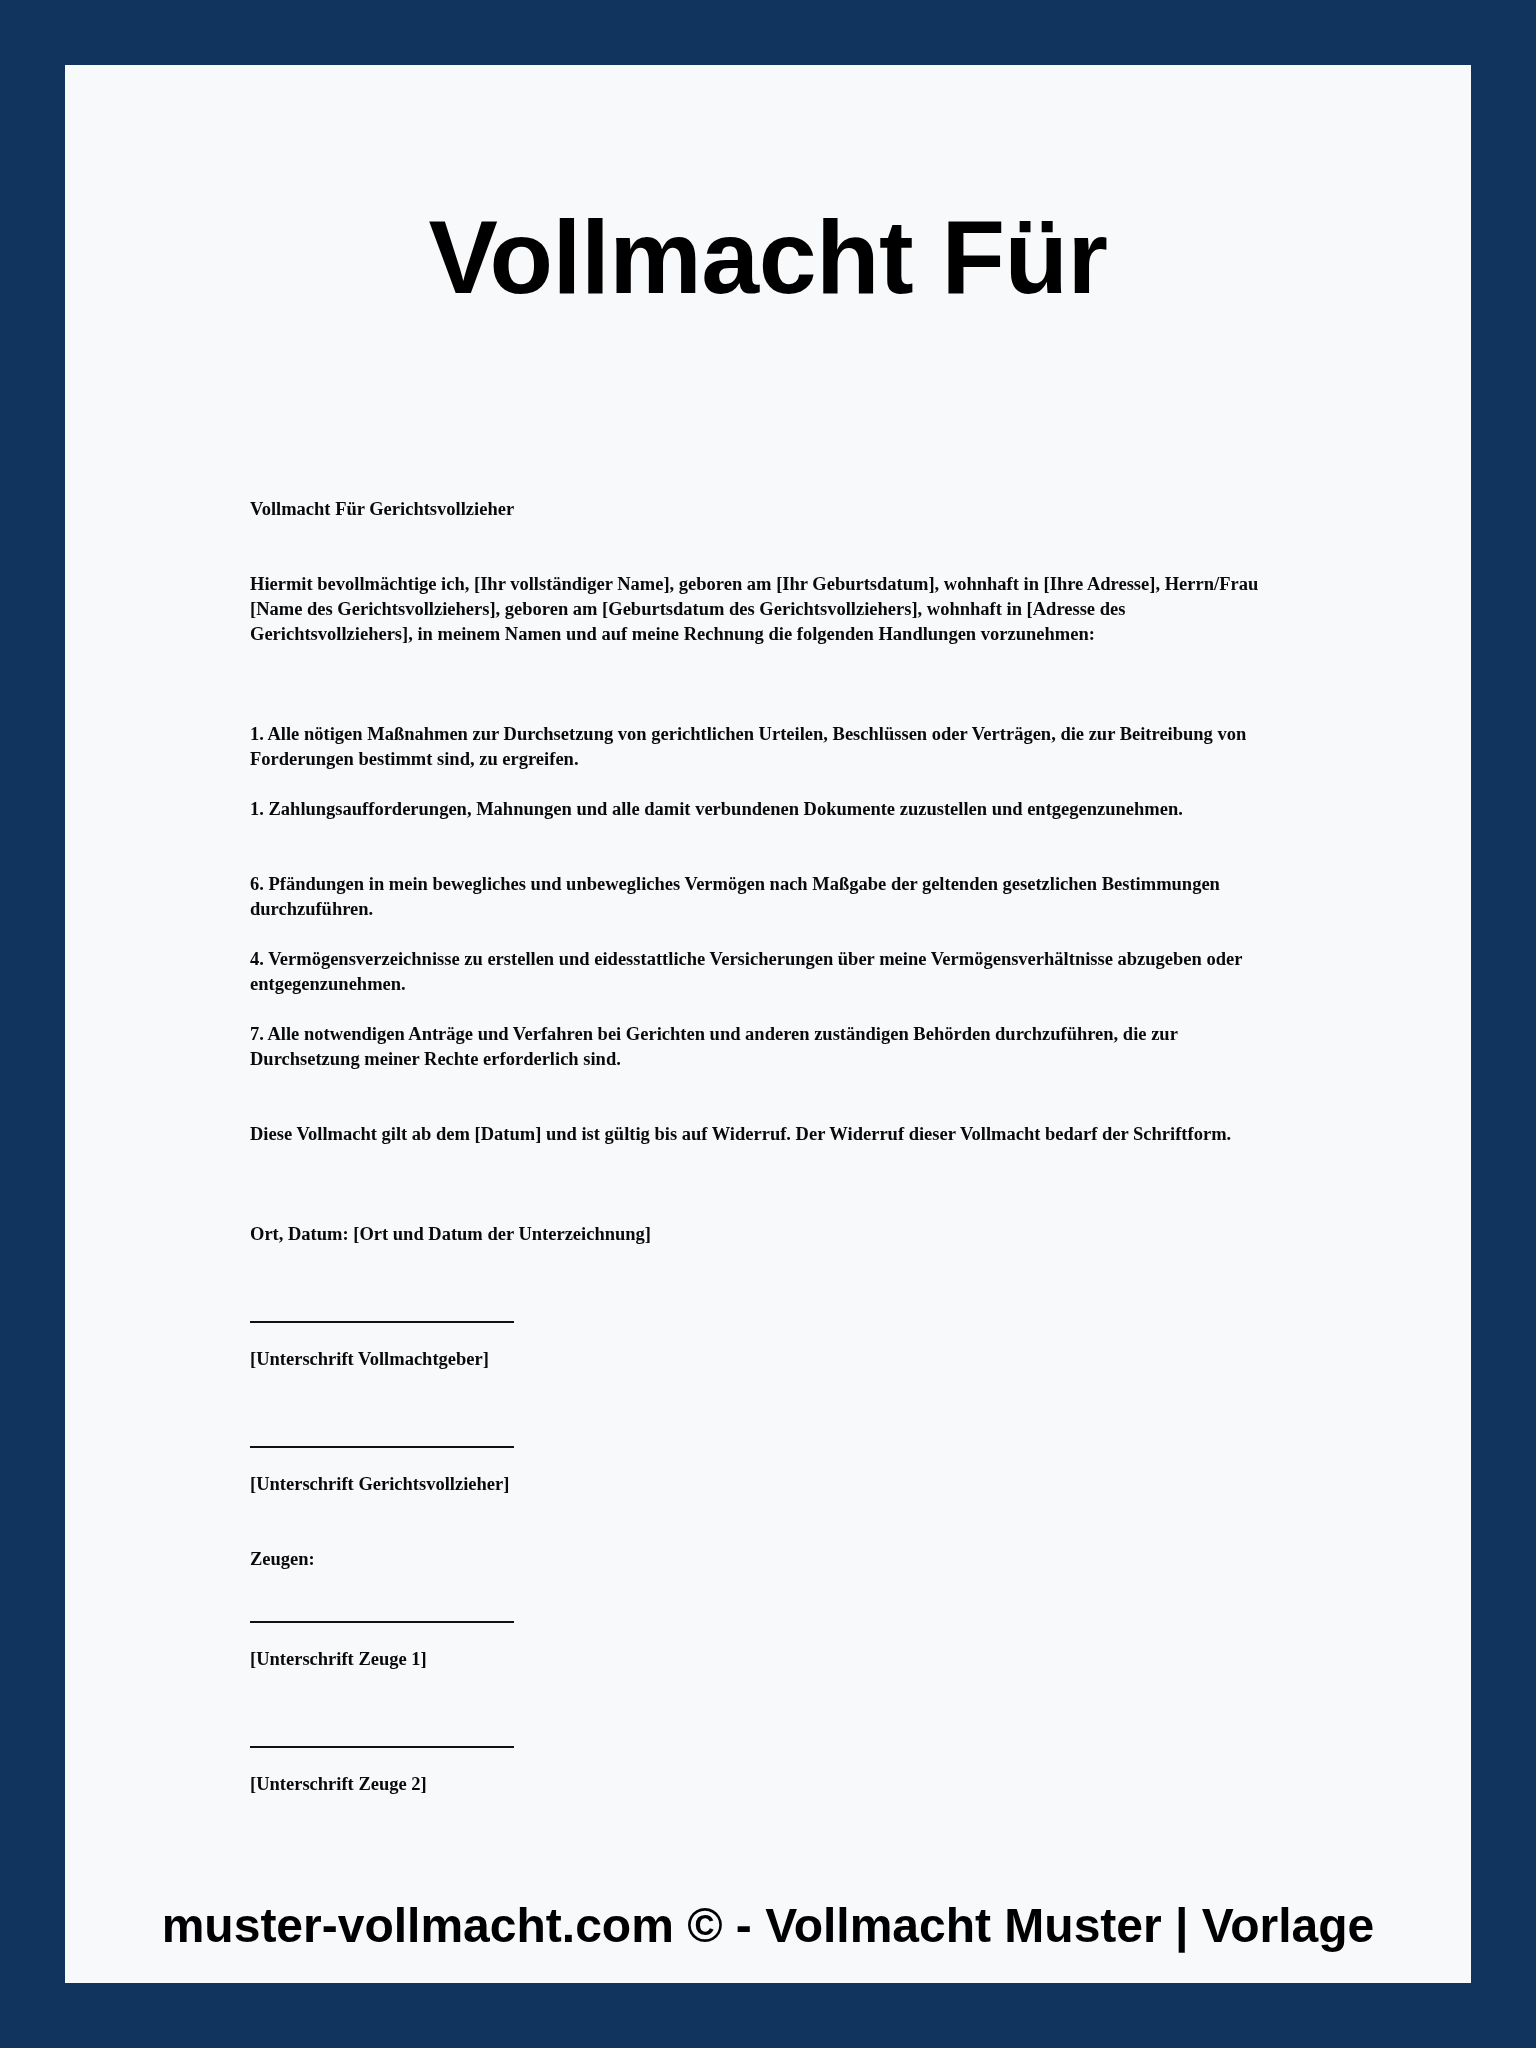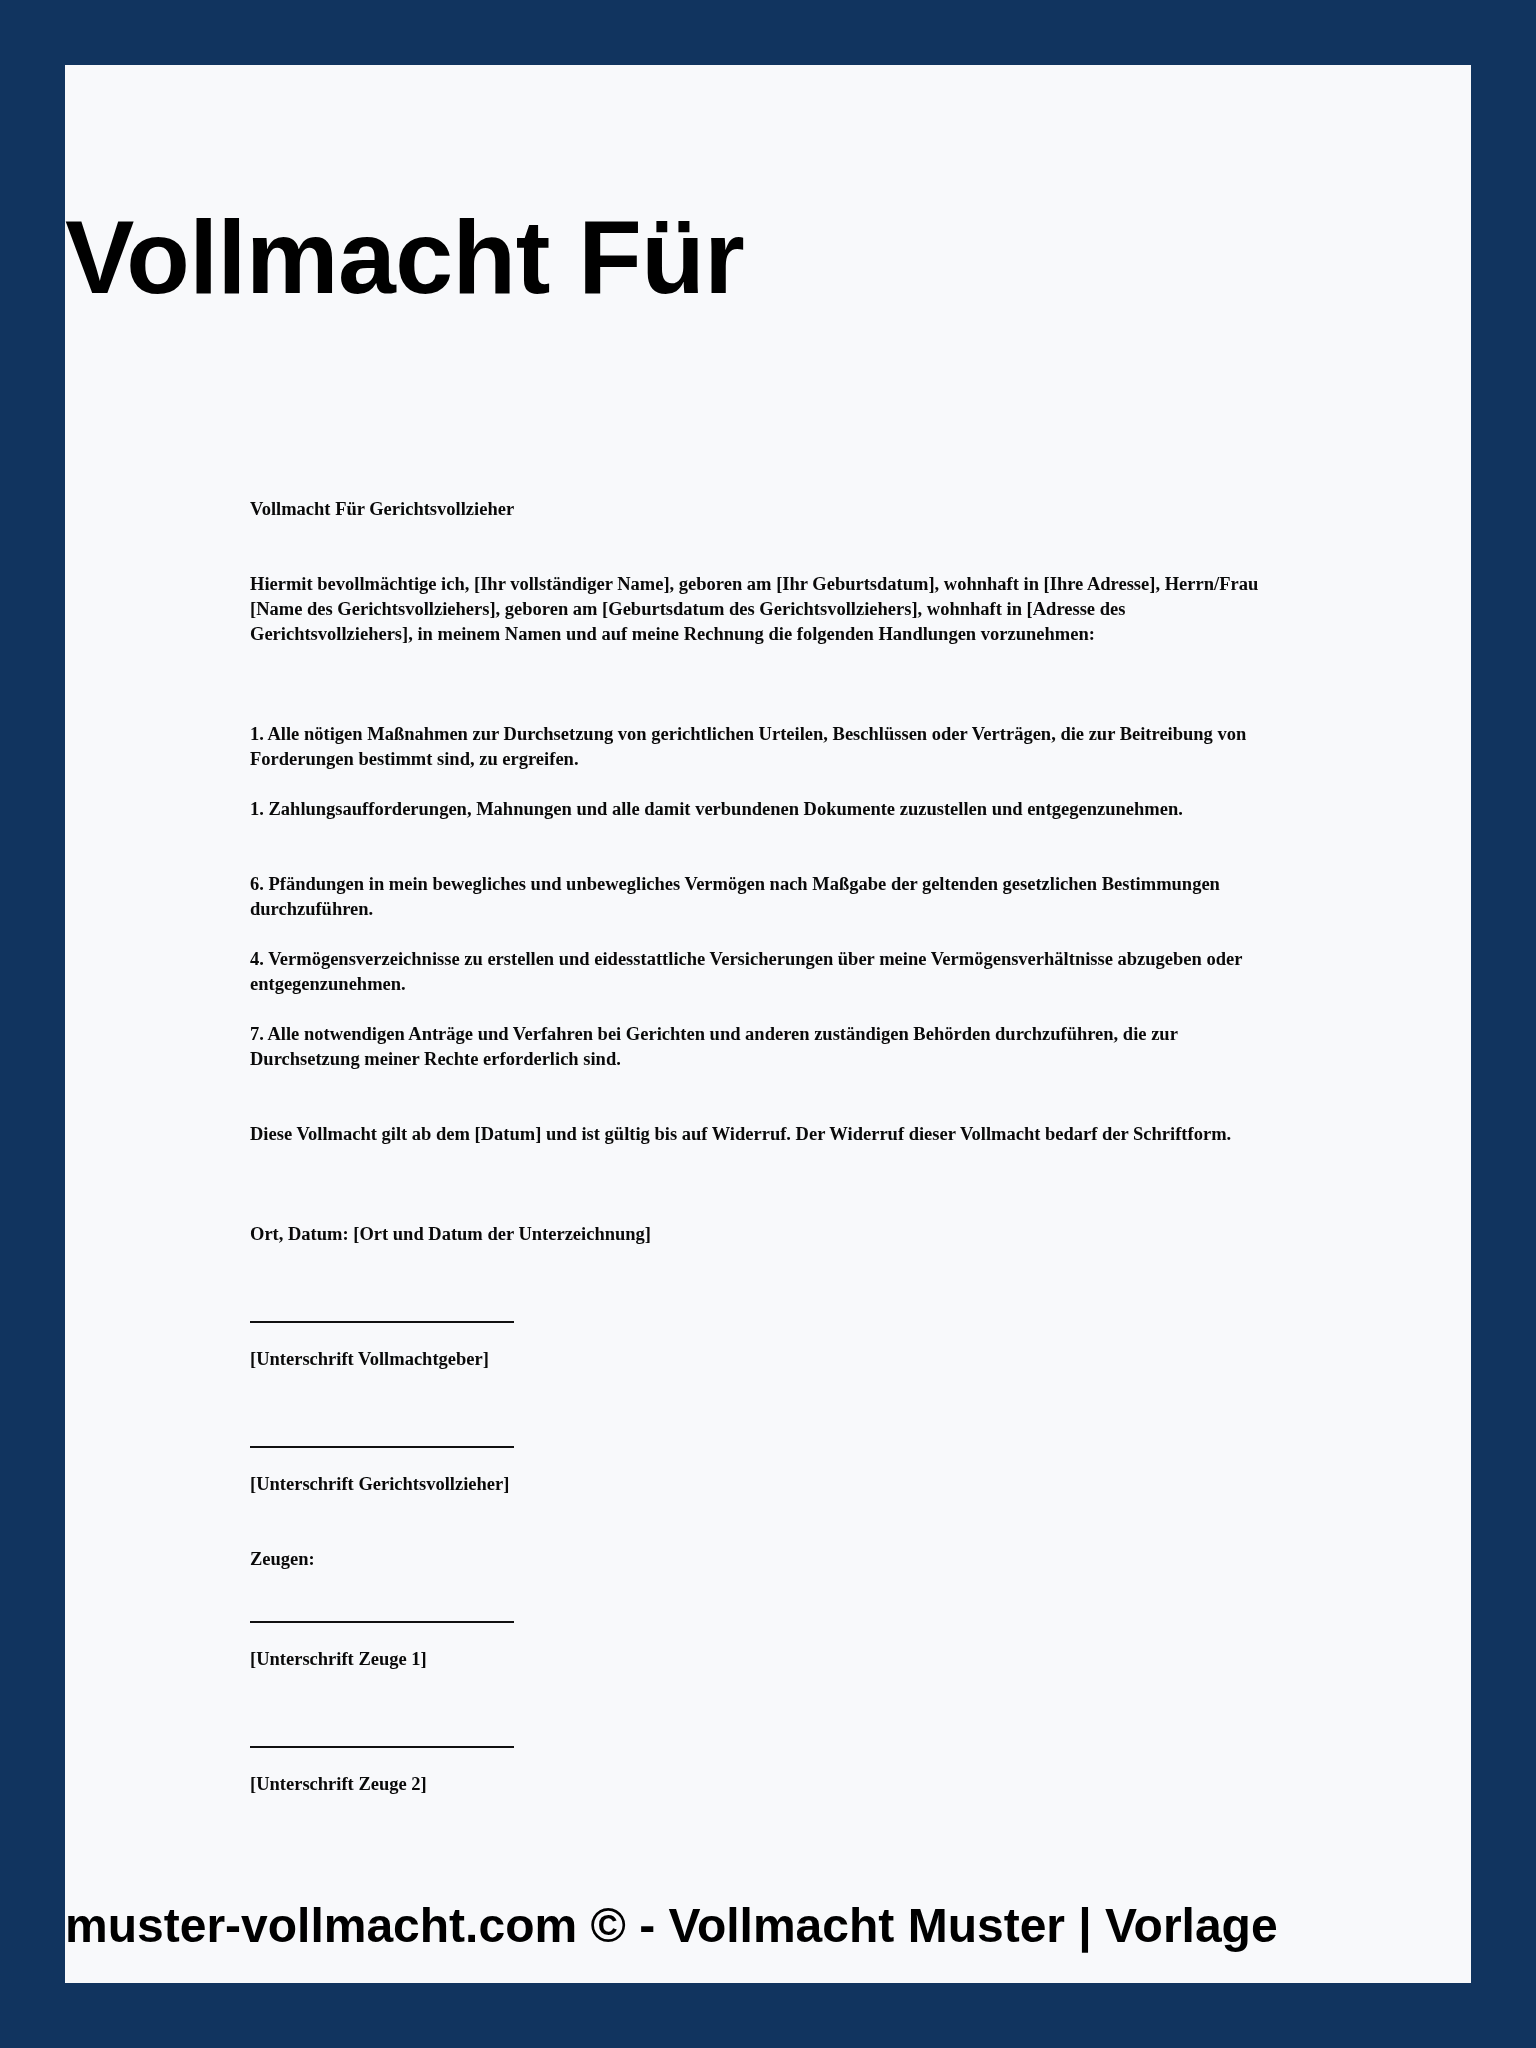--- a/index.html
+++ b/index.html
@@ -12,20 +12,21 @@
   }
   .page {
     position: absolute;
     left: 65px; top: 65px;
     width: 1406px; height: 1918px;
     background: #f8f9fb;
   }
   .doc-title {
     position: absolute;
     left: 0; right: 0; top: 138px;
+    text-align: center;
     font-weight: bold;
     font-size: 104px;
     line-height: 108px;
     color: #000;
     letter-spacing: -0.5px;
     margin: 0;
   }
   .body {
     position: absolute;
     left: 185px; top: 0;
@@ -37,21 +38,21 @@
   }
   .blk { position: absolute; left: 0; width: 1030px; margin: 0; font-family: Liberation Serif, serif; }
   .sigline {
     position: absolute; left: 0;
     width: 264px; height: 0;
     border-top: 2px solid #111;
   }
   .footer {
     position: absolute;
     left: 0; right: 0; top: 1833px;
-    text-align: left;
+    text-align: center;
     font-weight: bold;
     font-size: 48px;
     line-height: 56px;
     color: #000;
   }
 </style>
 </head>
 <body>
 
 <div class="page">

